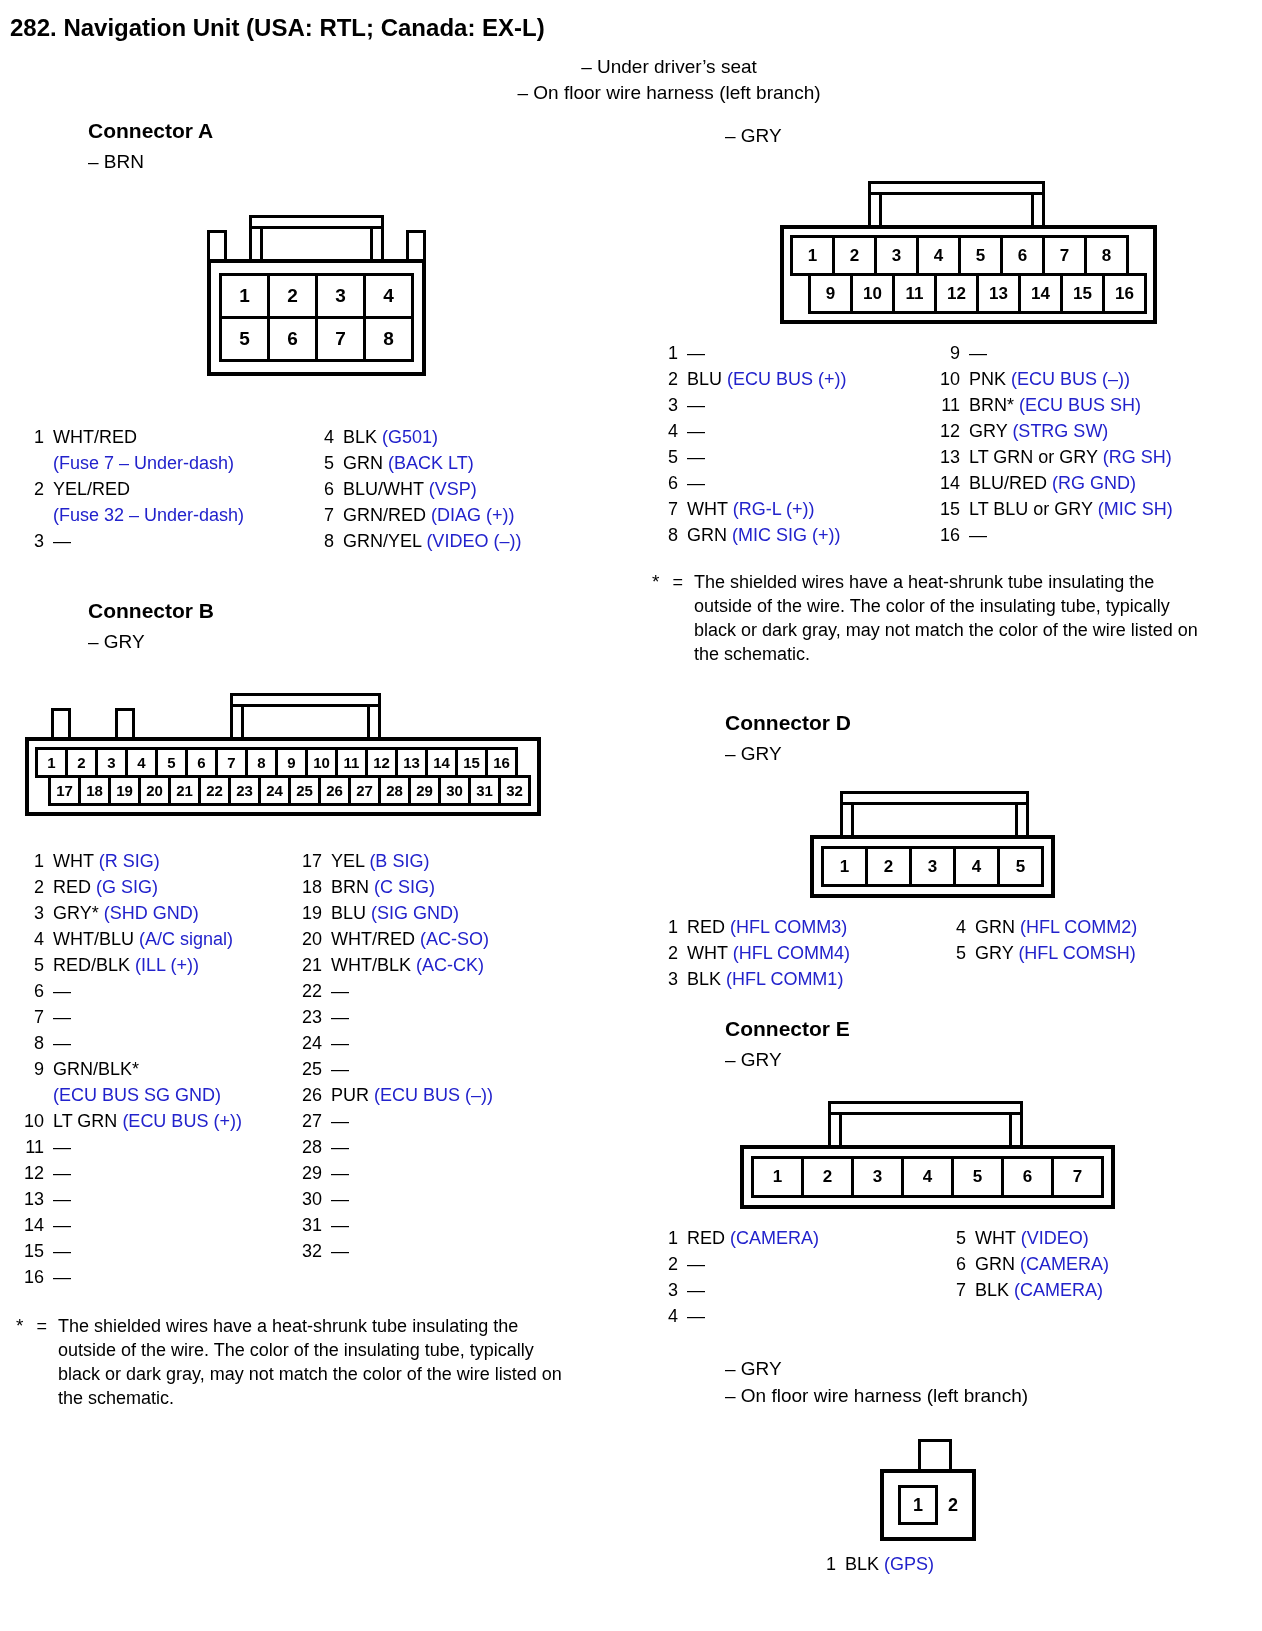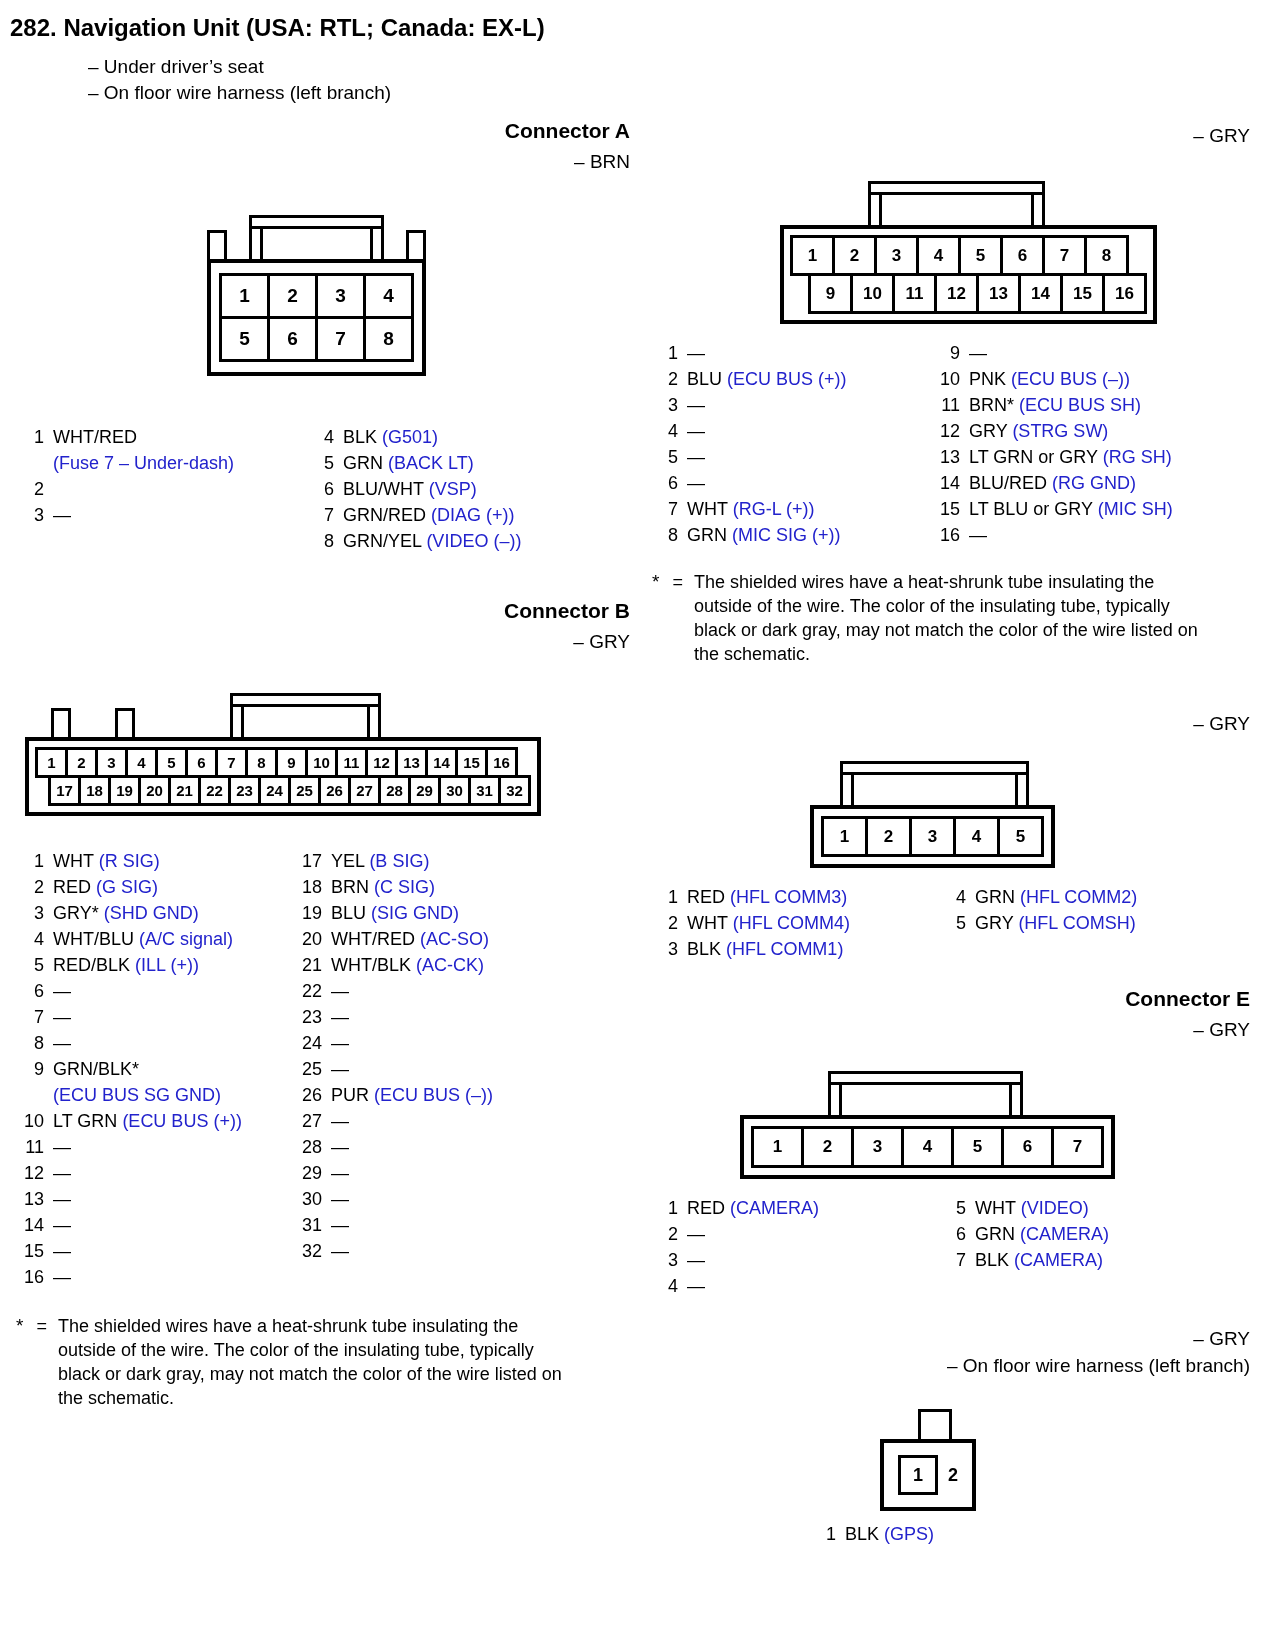--- a/index.html
+++ b/index.html
@@ -5,28 +5,28 @@
   * { margin:0; padding:0; box-sizing:border-box; }
   html,body { background:#ffffff; }
   body {
     width:1262px; min-height:1631px;
     color:#000;
     font-family:"Liberation Sans","DejaVu Sans",sans-serif;
   }
   .page { padding:10px 12px 24px 10px; }
 
   .page-title { font-size:24px; font-weight:700; line-height:36px; }
-  .loc-lines { margin:8px 0 0 78px; }
+  .loc-lines { margin:8px 0 0 78px;text-align:center; }
   .loc-line { font-size:19px; line-height:26px; }
 
   .columns { display:flex; margin-top:12px; }
   .col-left  { width:620px; flex:none; }
   .col-right { flex:1; }
 
-  .conn-head { margin-left:78px;text-align:right; }
+  .conn-head { margin-left:78px; }
   .col-right .conn-head { margin-left:95px; }
   .conn-title { font-size:21px; font-weight:700; line-height:26px; }
   .conn-note { font-size:19px; line-height:27px; }
   .conn-notes { margin-top:4px; }
 
   
   .conn-wrap { position:relative; display:inline-block; padding-top:46px; }
   .top-post { position:absolute; top:2px; width:14px; height:48px; background:#fff; border:3px solid #000; }
   .top-bar  { position:absolute; top:2px; height:14px; background:#fff; border:3px solid #000; }
   .conn-body { position:relative; background:#fff; border:4px solid #000; }
@@ -165,20 +165,24 @@
 
           <div class="pin">
               <span class="pin-num">1</span>
               <span class="pin-body">
                 <span class="pin-line1"><span class="wire">WHT/RED</span> <span class="sig"></span></span>
                 <span class="line2 sig optional">(Fuse 7 – Under-dash)</span>
               </span>
             </div>
               <div class="pin">
               <span class="pin-num">2</span>
+              <span class="pin-body">
+                <span class="pin-line1"><span class="wire">YEL/RED</span> <span class="sig"></span></span>
+                <span class="line2 sig optional">(Fuse 32 – Under-dash)</span>
+              </span>
             </div>
               <div class="pin">
               <span class="pin-num">3</span>
               <span class="pin-body">
                 <span class="pin-line1"><span class="wire">—</span> <span class="sig"></span></span>
 
               </span>
             </div>
             </div>
           <div class="plist plist-r">
@@ -680,20 +684,21 @@
       </section>
 
       <div class="footnote footnote-right">
         <span class="fn-star">*</span>
         <span class="fn-eq">=</span>
         <span class="fn-text">The shielded wires have a heat-shrunk tube insulating the outside of the wire. The color of the insulating tube, typically black or dark gray, may not match the color of the wire listed on the schematic.</span>
       </div>
 
       <section class="sec-d">
         <div class="conn-head">
+          <h2 class="conn-title">Connector D</h2>
           <div class="conn-notes">
 
           <div class="conn-note">– GRY</div>
             </div>
         </div>
         <div class="conn-wrap conn-d">
           <div class="top-post post-l"></div>
           <div class="top-post post-r"></div>
           <div class="top-bar"></div>
           <div class="conn-body">

